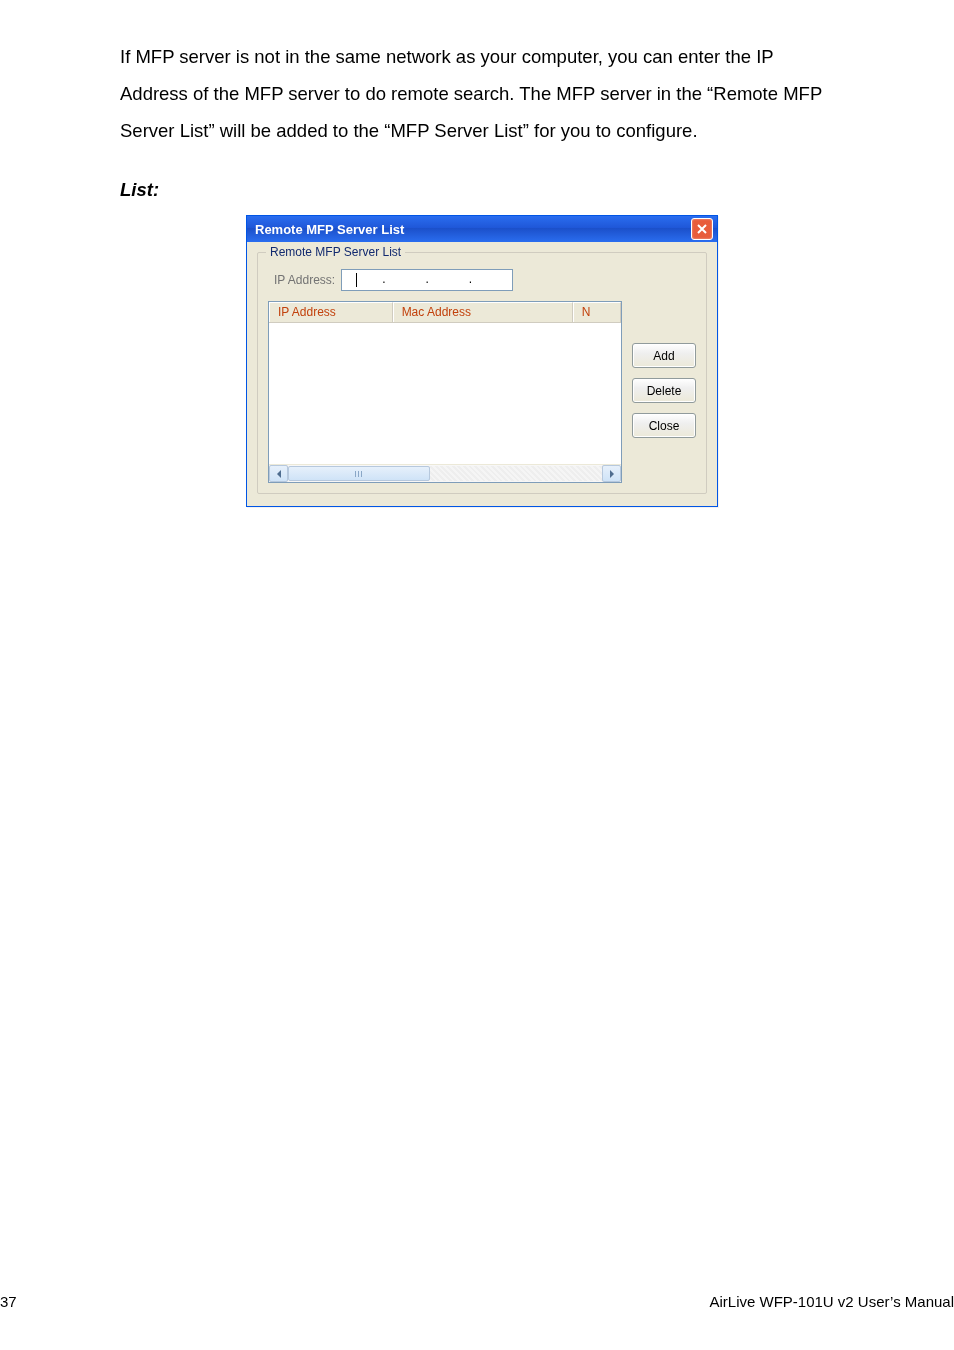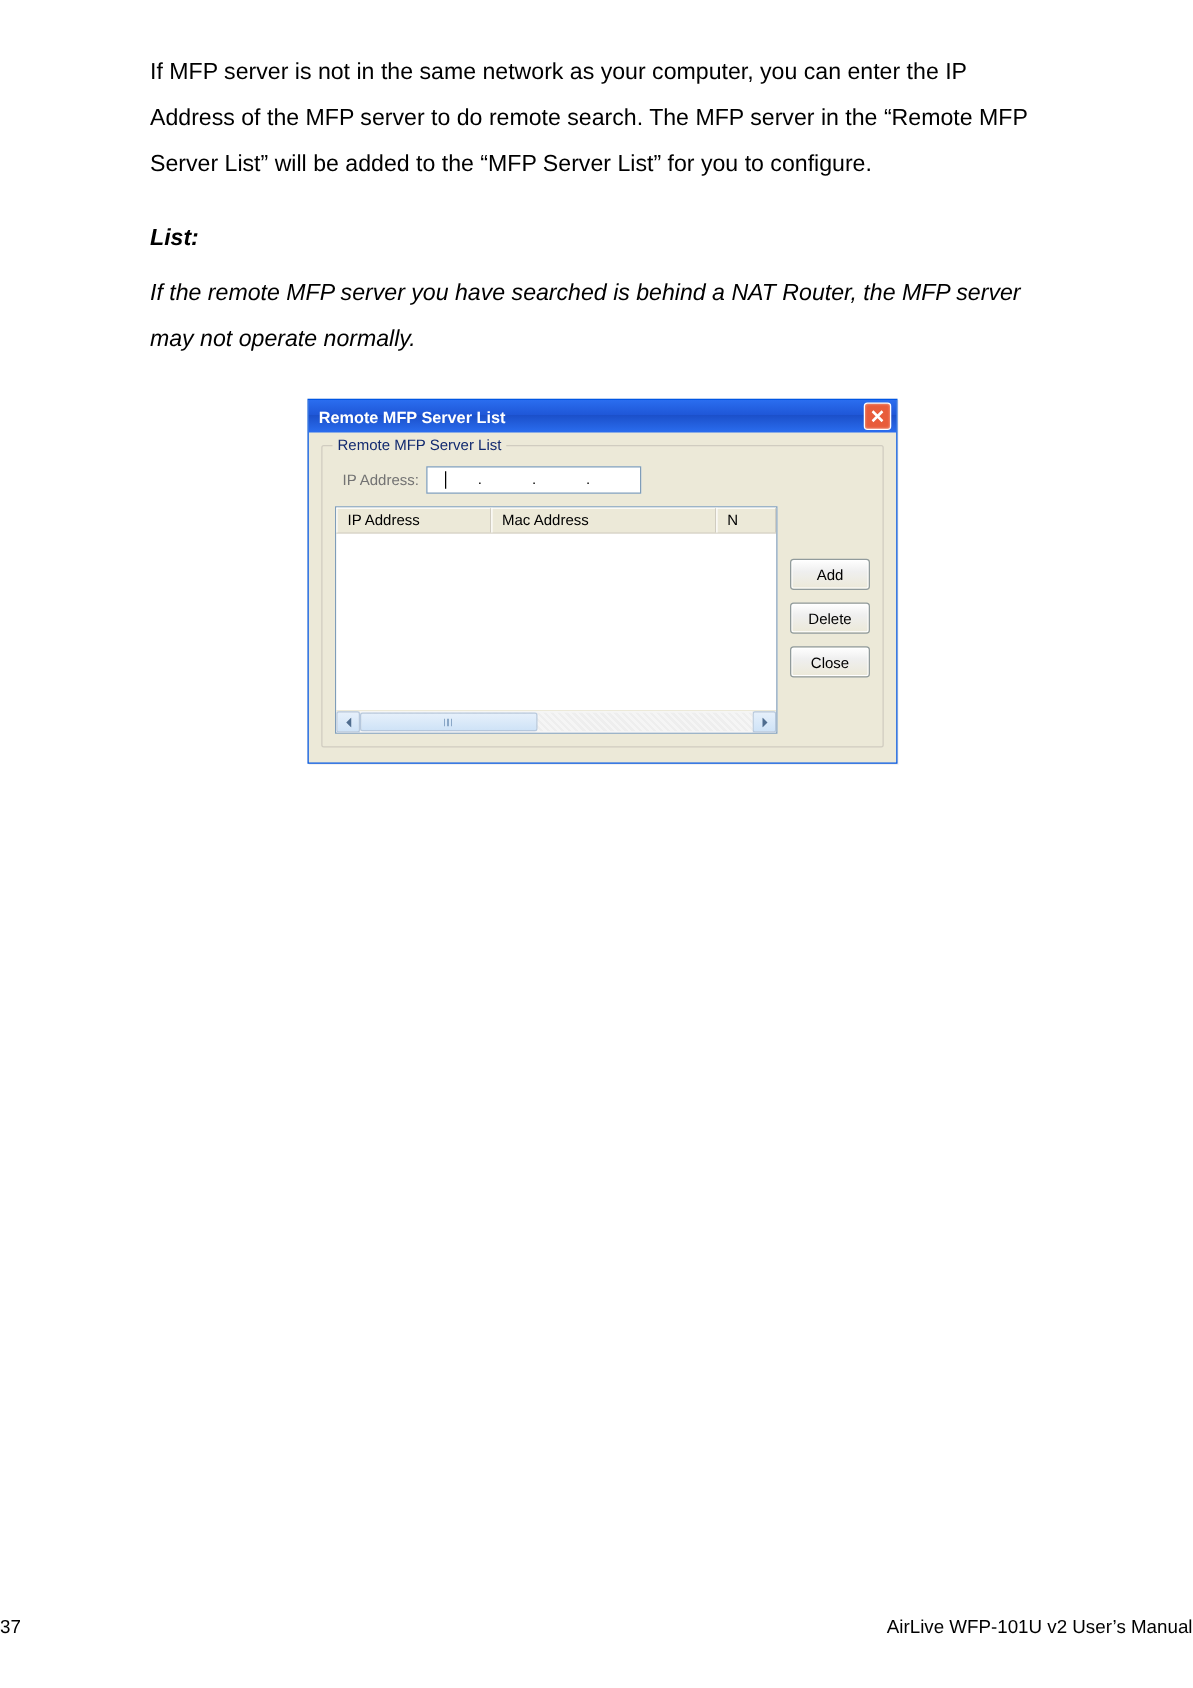--- a/index.html
+++ b/index.html
@@ -150,21 +150,21 @@
     border-bottom: 1px solid #d0ccc0;
     height: 20px;
     flex: 0 0 auto;
   }
   .lv-head {
     border-right: 1px solid #d0ccc0;
     border-top: 1px solid #fff;
     border-left: 1px solid #fff;
     padding: 2px 8px;
     font-size: 12px;
-    color: #000000;
+    color: #c2410c;
     box-sizing: border-box;
     white-space: nowrap;
     overflow: hidden;
   }
   .lv-head:nth-child(1) { width: 130px; }
   .lv-head:nth-child(2) { width: 190px; }
   .lv-head:nth-child(3) { width: 50px; }
   .lv-body {
     flex: 1;
     background: #fff;
@@ -245,21 +245,20 @@
     font-size: 15px;
     gap: 60px;
   }
 </style>
 </head>
 <body>
 
 <div class="page">
   <p class="body-text">If MFP server is not in the same network as your computer, you can enter the IP Address of the MFP server to do remote search. The MFP server in the “Remote MFP Server List” will be added to the “MFP Server List” for you to configure.</p>
   <p class="note-label">List:</p>
-  <p class="note-text">If the remote MFP server you have searched is behind a NAT Router, the MFP server may not operate normally.</p>
 
   <div class="dialog">
     <div class="titlebar">
       <span class="titlebar-title">Remote MFP Server List</span>
       <div class="close-btn">
         <svg viewBox="0 0 10 10">
             <path d="M1 1 L9 9 M9 1 L1 9" stroke="#fff" stroke-width="2" fill="none"></path>
           </svg>
       </div>
     </div>

